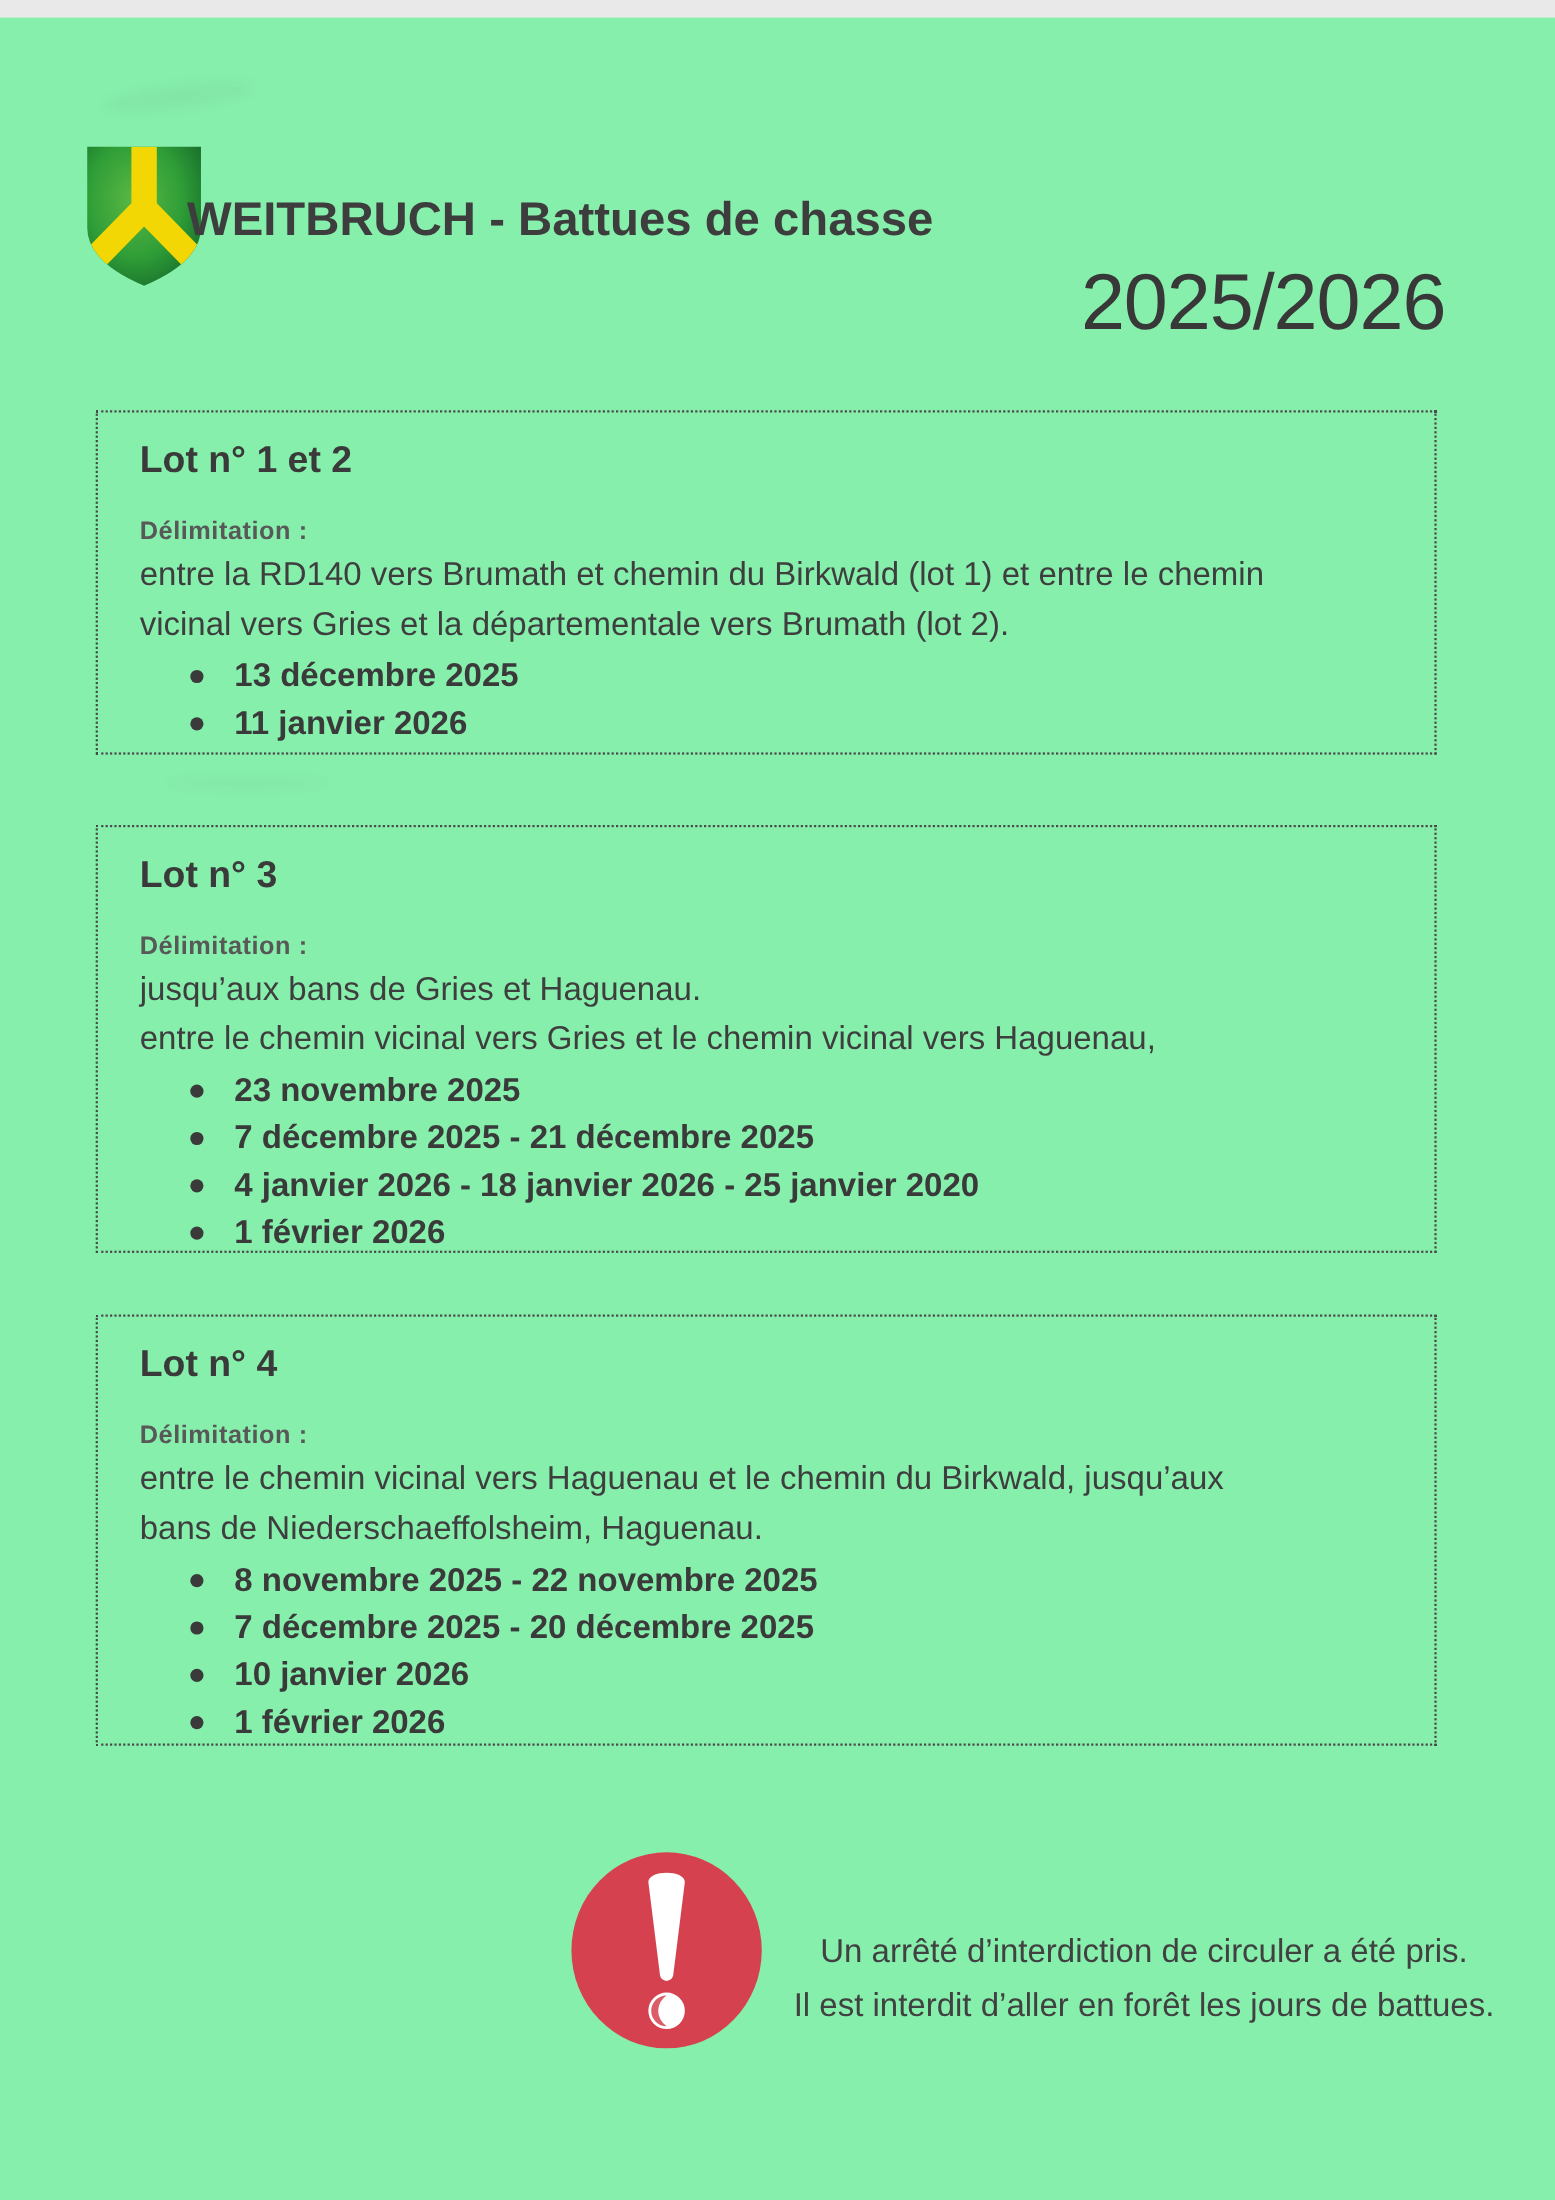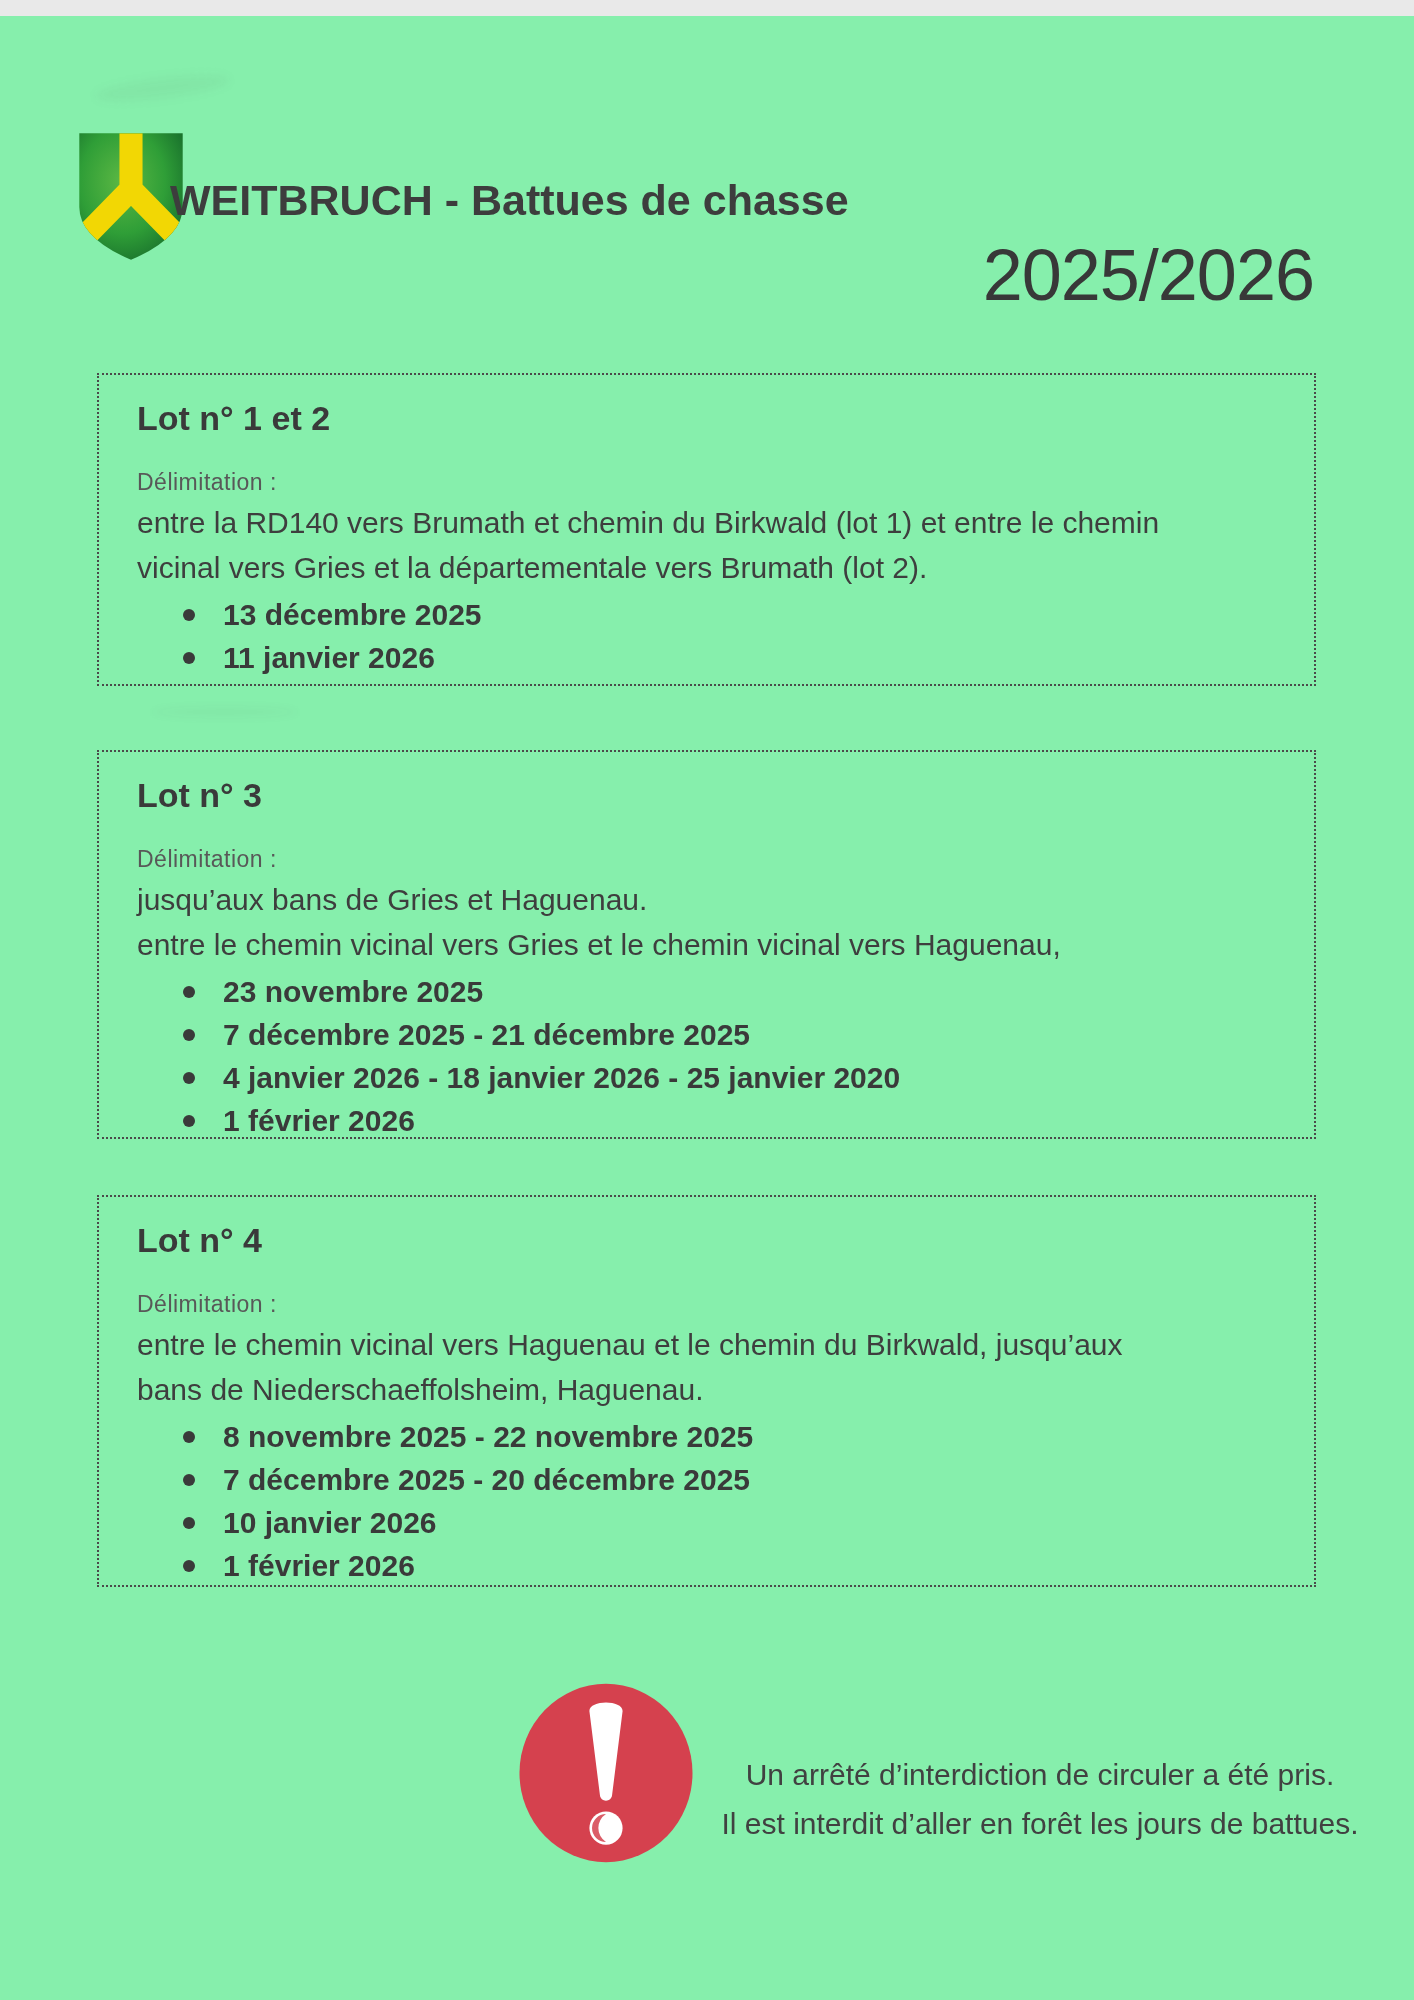--- a/index.html
+++ b/index.html
@@ -25,33 +25,33 @@
     white-space:nowrap;
   }
   .season{
     position:absolute;left:964px;top:218px;width:350px;
     font-size:72px;font-weight:400;color:#383838;letter-spacing:-1px;
     text-align:right;white-space:nowrap;
   }
 
   
   .lot-box{
-    position:absolute;left:97px;width:1219px;
+    position:absolute;left:87px;width:1219px;
     border:2px dotted #4a4a4a;
     box-sizing:border-box;
     padding:24px 36px 0 38px;
   }
   .lot-box.b1{top:357px;height:313px;}
   .lot-box.b2{top:734px;height:389px;}
   .lot-box.b3{top:1179px;height:392px;}
 
   .lot-heading{margin:0;font-size:34px;line-height:38px;font-weight:700;color:#3a3a3a;}
   .delim-label{
     margin-top:32px;font-size:23px;line-height:26px;
-    color:#585858;font-weight:400;letter-spacing:0.5px;
+    color:#585858;font-weight:700;letter-spacing:0.5px;
   }
   .delim-text{font-size:30px;line-height:45px;color:#3e3e3e;margin-top:5px;}
   .delim-text .line{white-space:nowrap;}
   ul.dates{list-style:none;margin:3px 0 0 0;padding:0;}
   ul.dates li{
     position:relative;padding-left:86px;
     font-size:30px;line-height:43px;font-weight:700;color:#3a3a3a;
     white-space:nowrap;
   }
   ul.dates li .dot{

